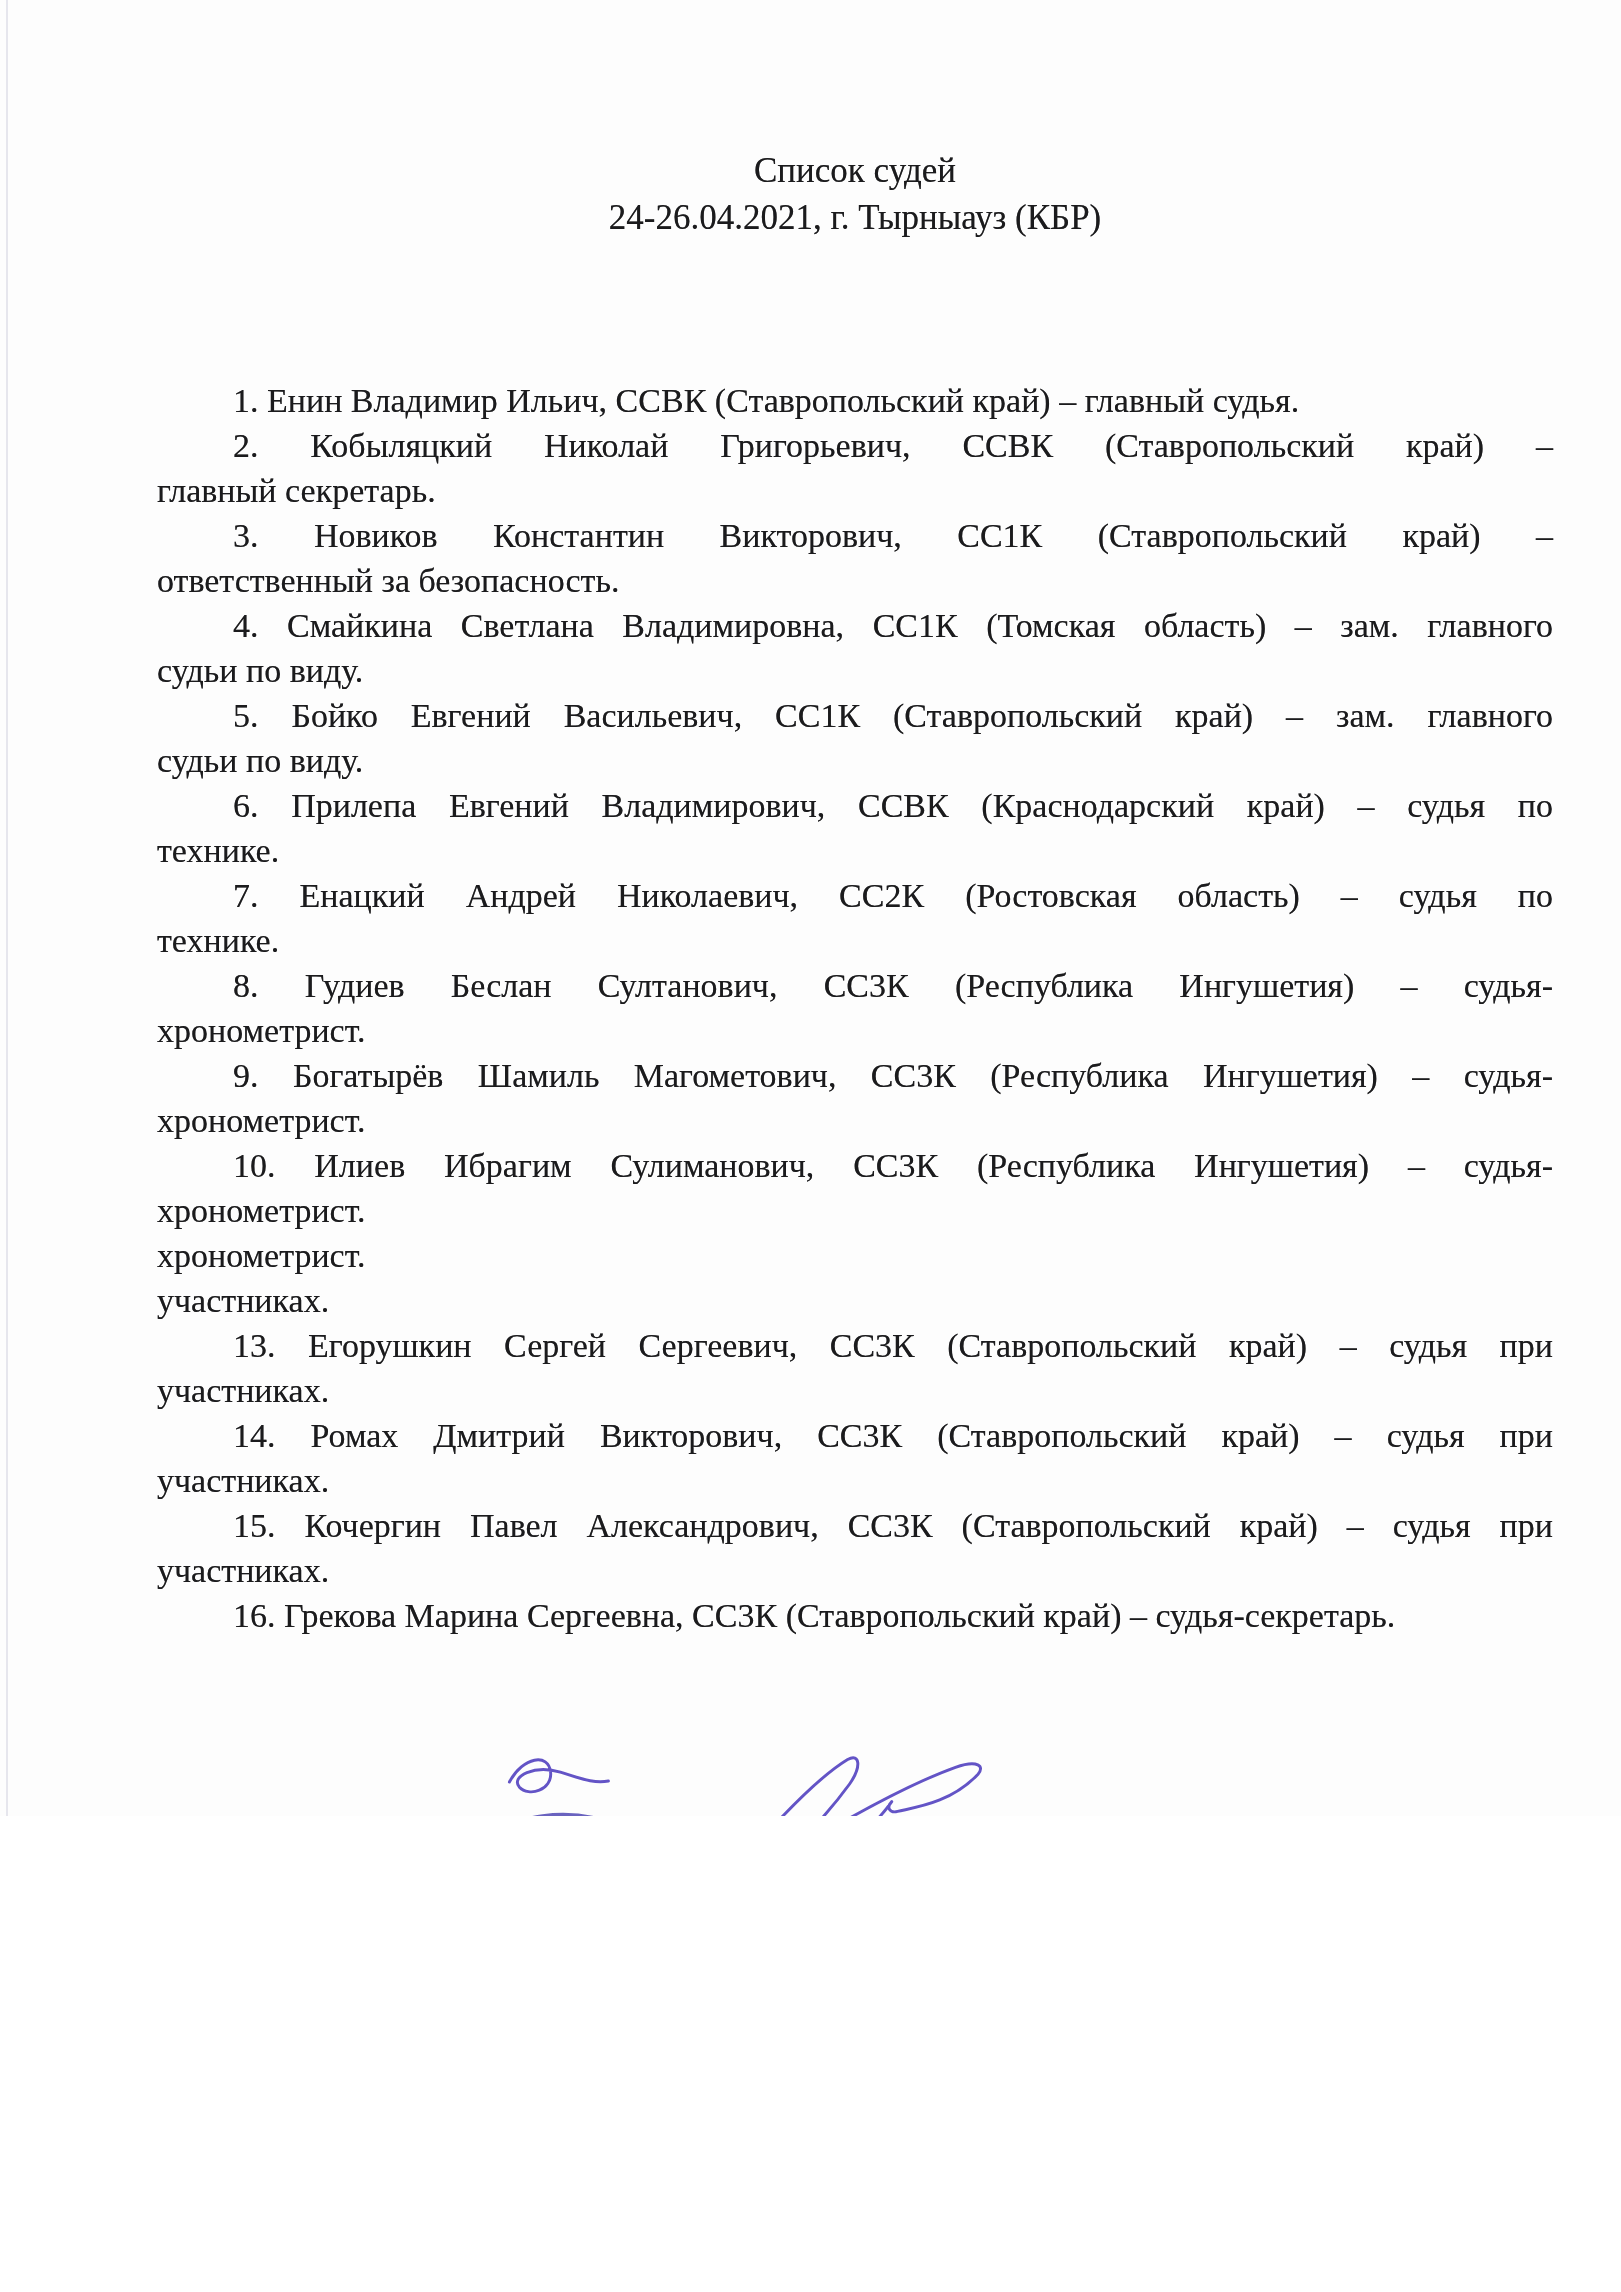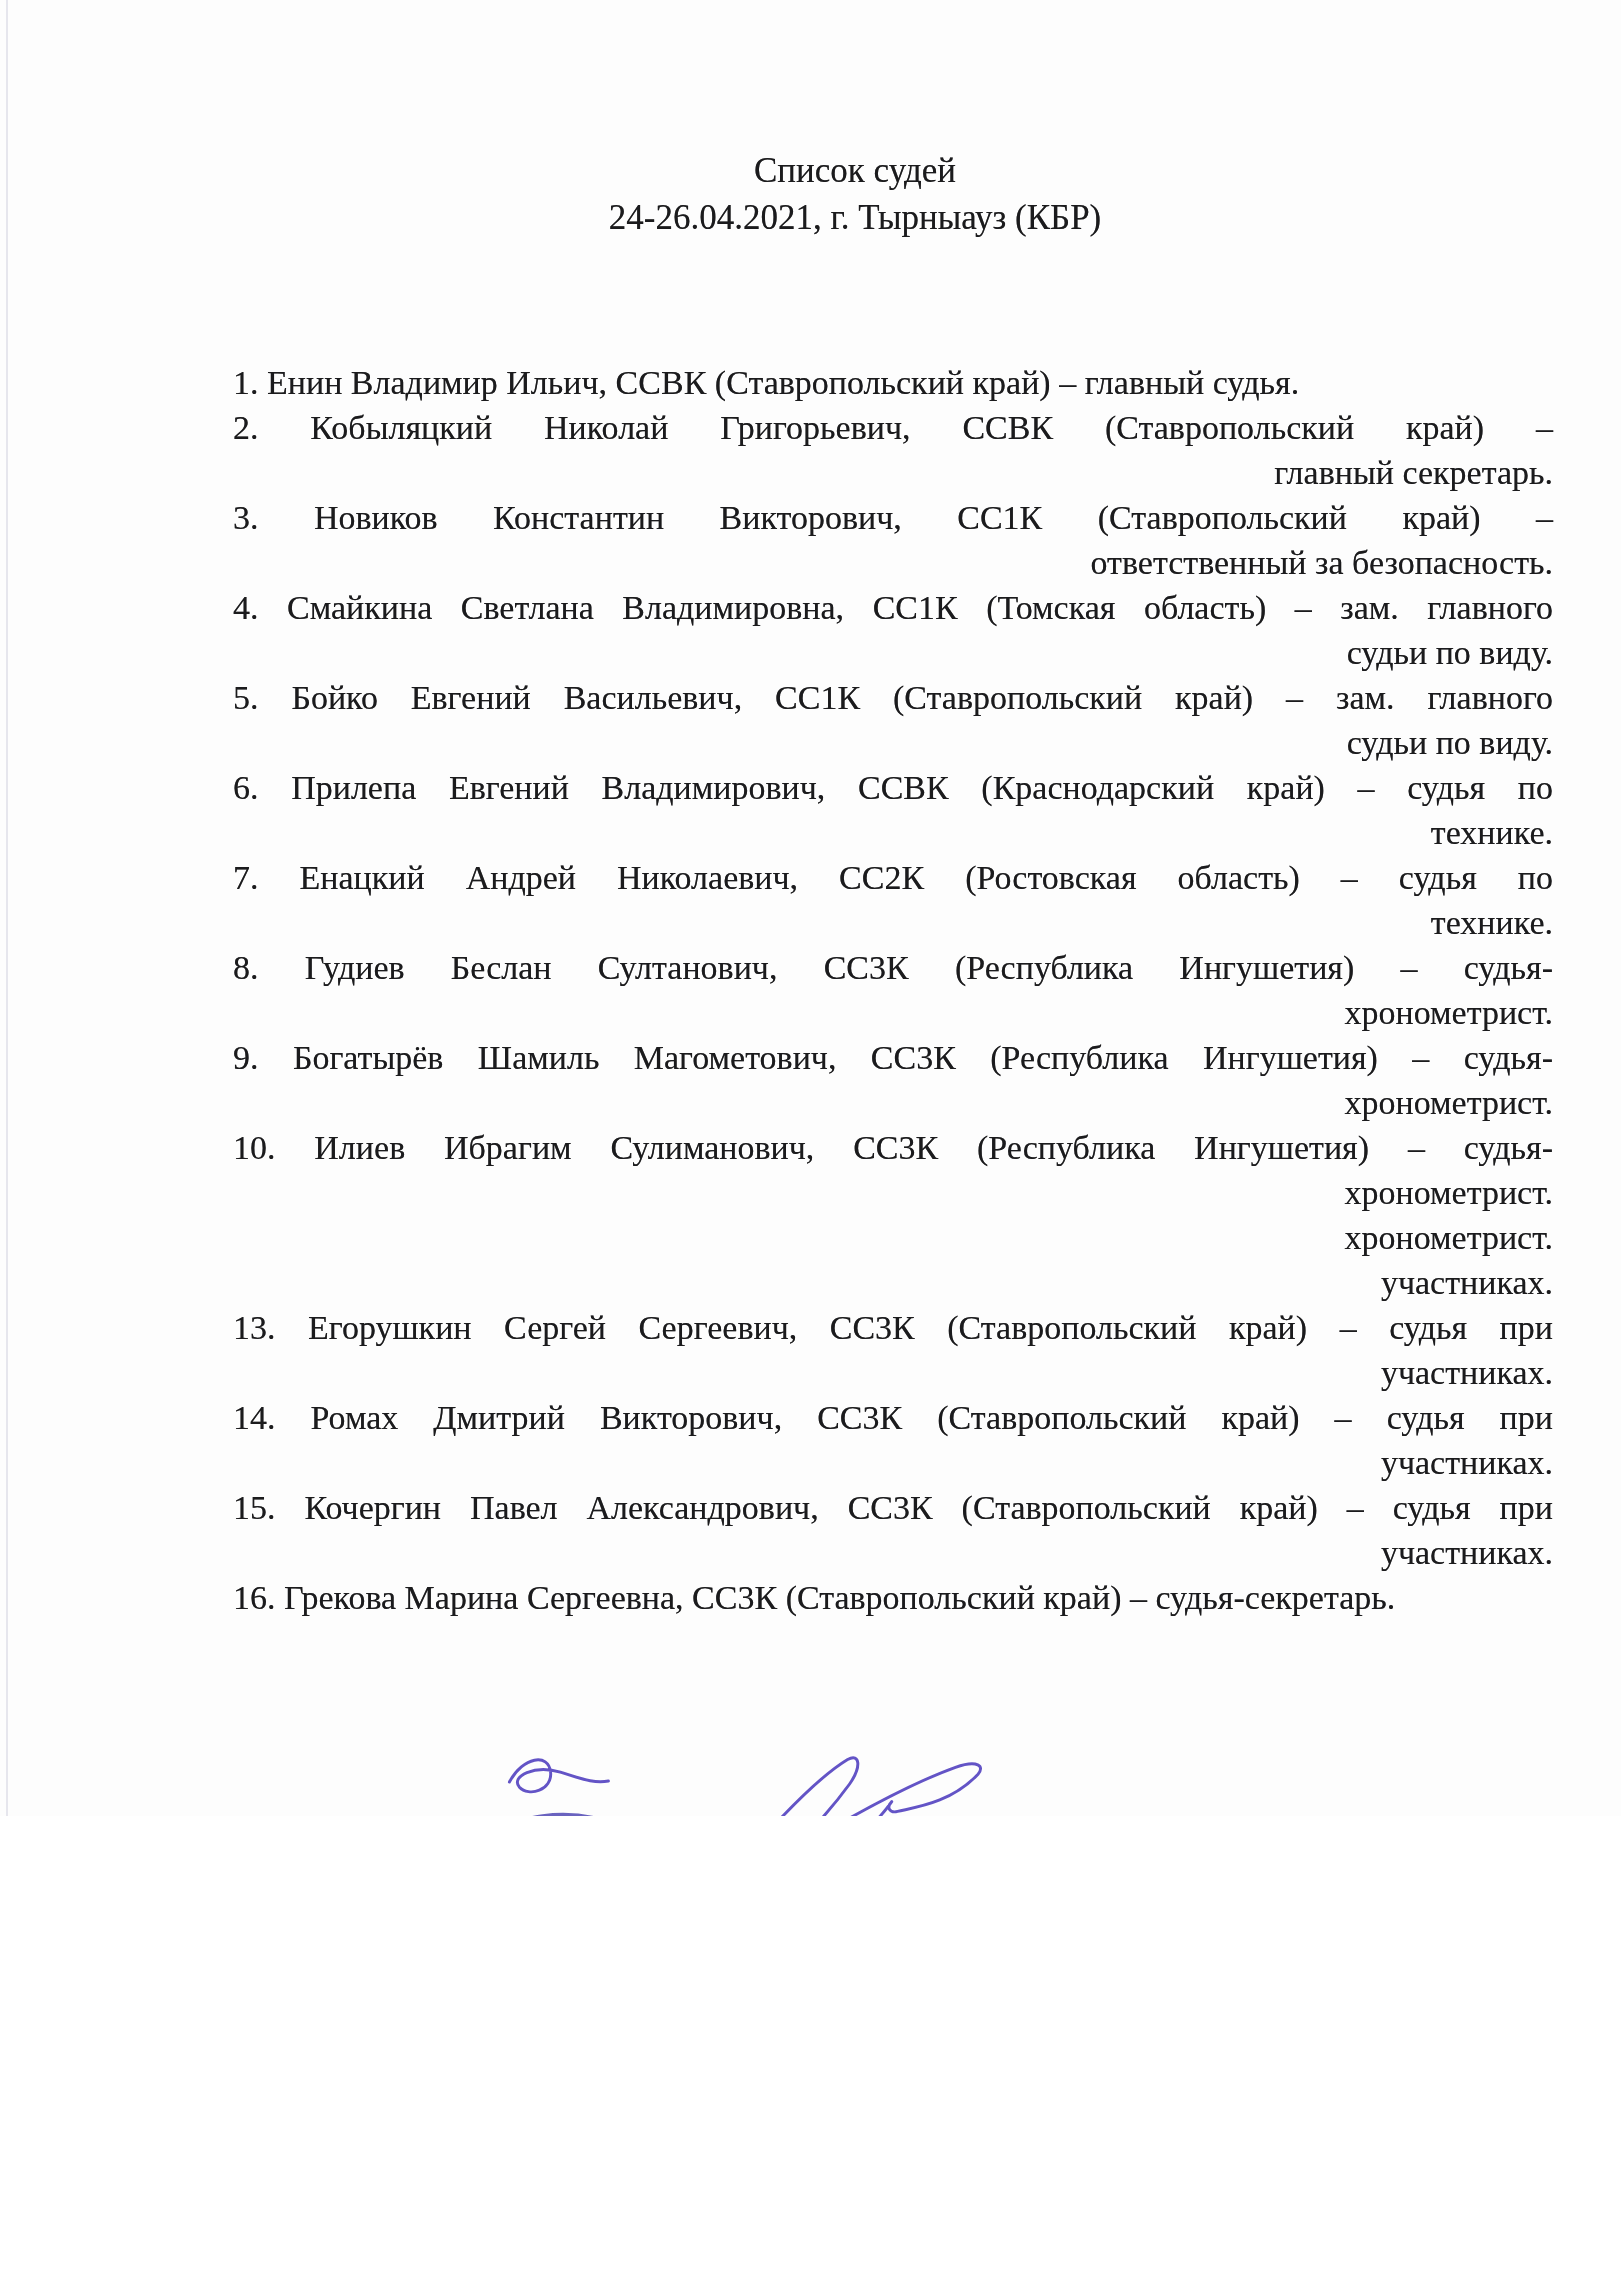--- a/index.html
+++ b/index.html
@@ -14,28 +14,28 @@
   .scan-edge{
     position:absolute;left:5.9px;top:0;width:2px;height:100%;
     background:#dcdce6;opacity:.7;
   }
   .title-block{
     position:absolute;left:157px;top:147px;width:1396px;
     text-align:center;font-size:35px;line-height:47px;
     text-shadow:0 0 0.6px rgba(0,0,0,.55);
   }
   .body-block{
-    position:absolute;left:157px;top:360px;width:1396px;
+    position:absolute;left:157px;top:378px;width:1396px;
     font-size:34px;line-height:45px;
     text-shadow:0 0 0.6px rgba(0,0,0,.55);
   }
   .ln{white-space:nowrap;}
   .fl{padding-left:76px;text-align:justify;text-align-last:justify;white-space:normal;}
   .sl{padding-left:76px;}
-  .cl{text-align:right;}
+  .cl{text-align:left;}
   .footer-row{
     position:absolute;left:157px;top:1851px;width:1396px;
     display:flex;justify-content:space-between;
     font-size:35px;line-height:45px;
     text-shadow:0 0 0.6px rgba(0,0,0,.55);
   }
   .stamp-wrap{
     position:absolute;left:404px;top:1802px;width:318px;height:318px;
     transform:rotate(-8deg);
     opacity:.9;

